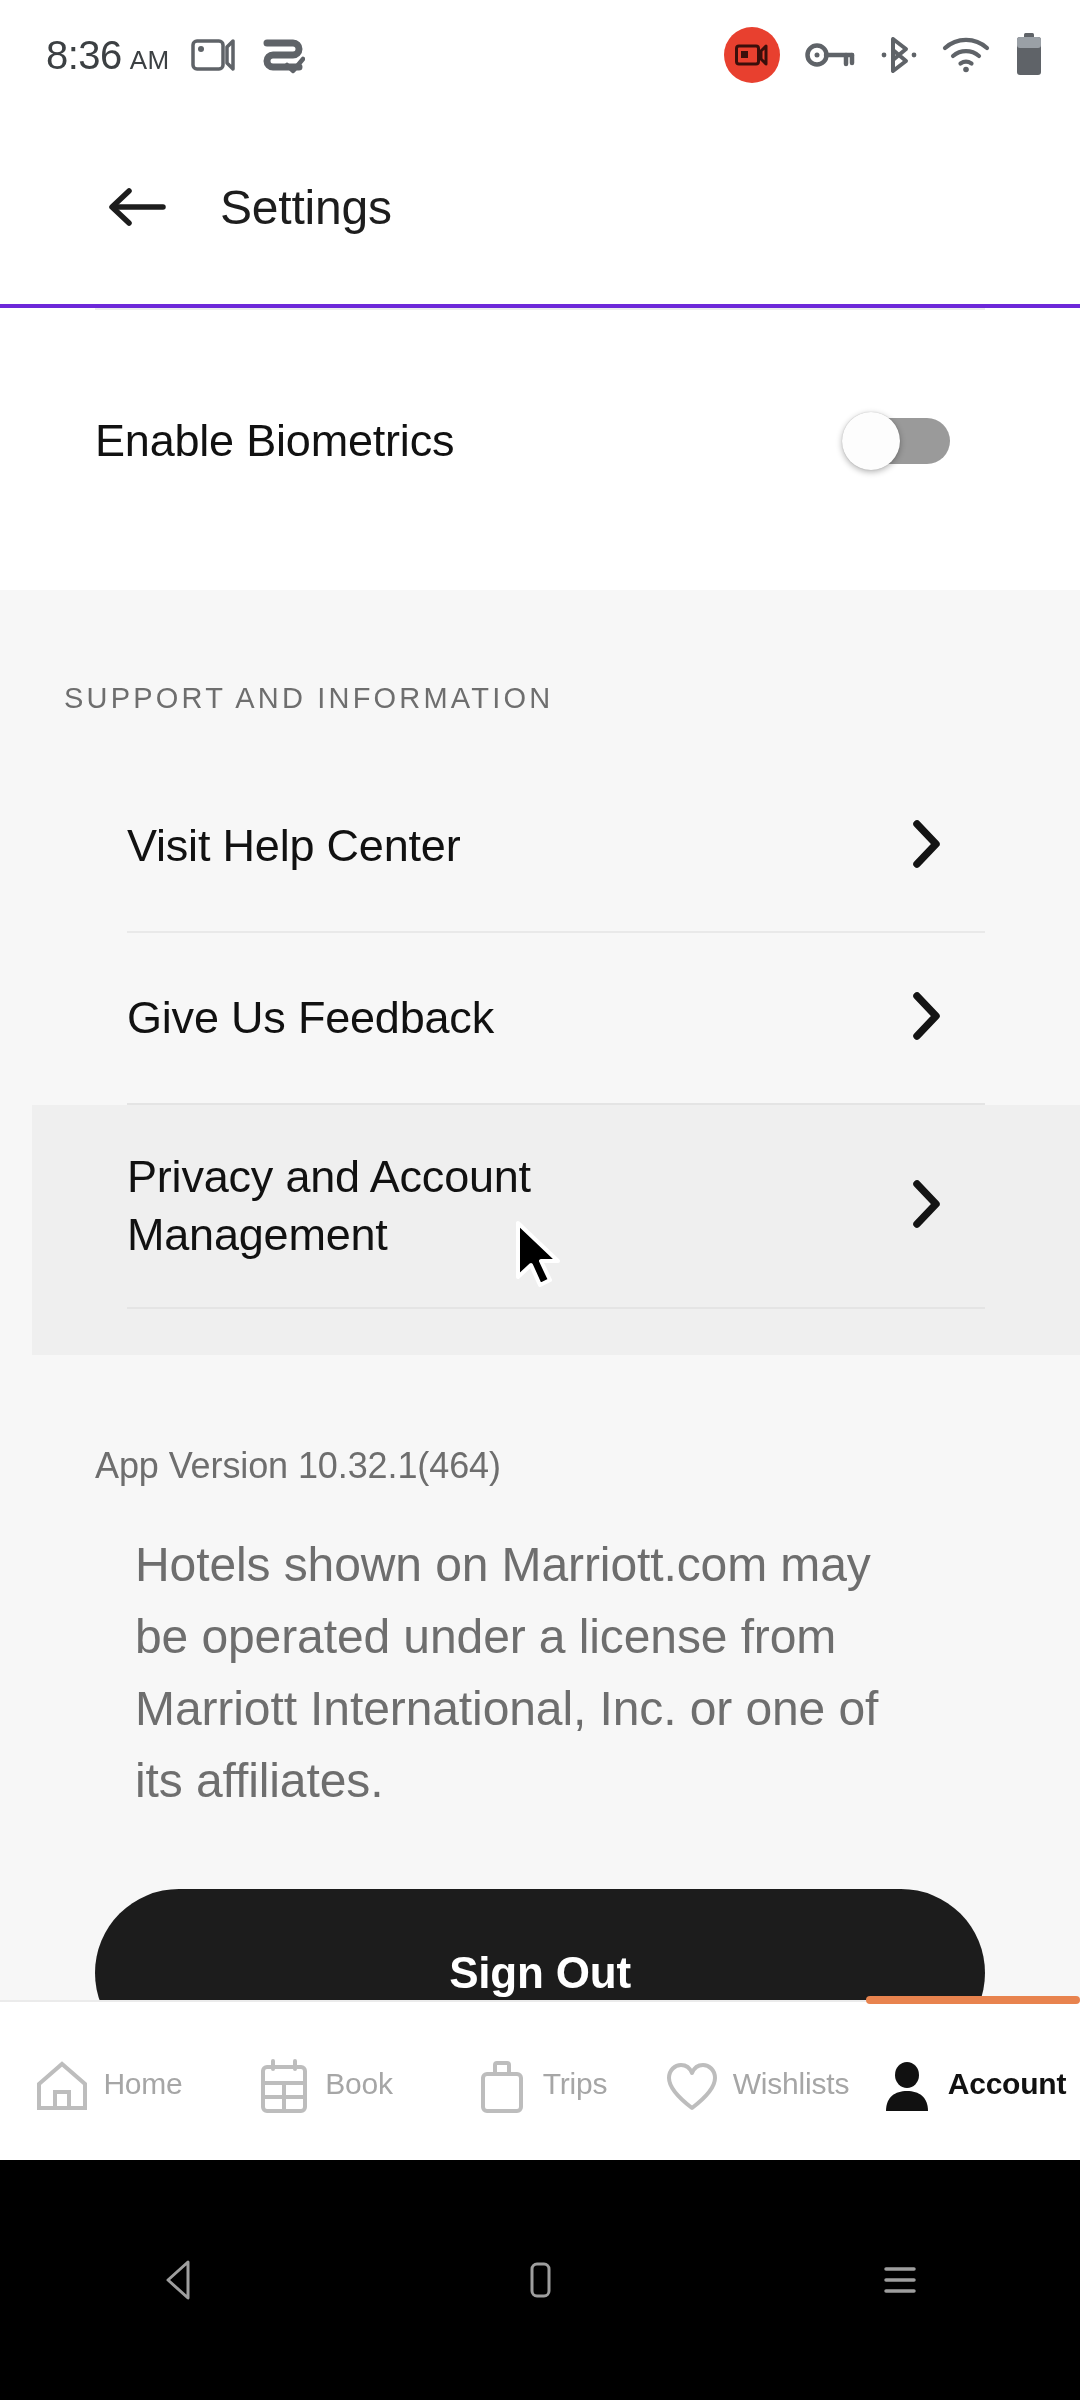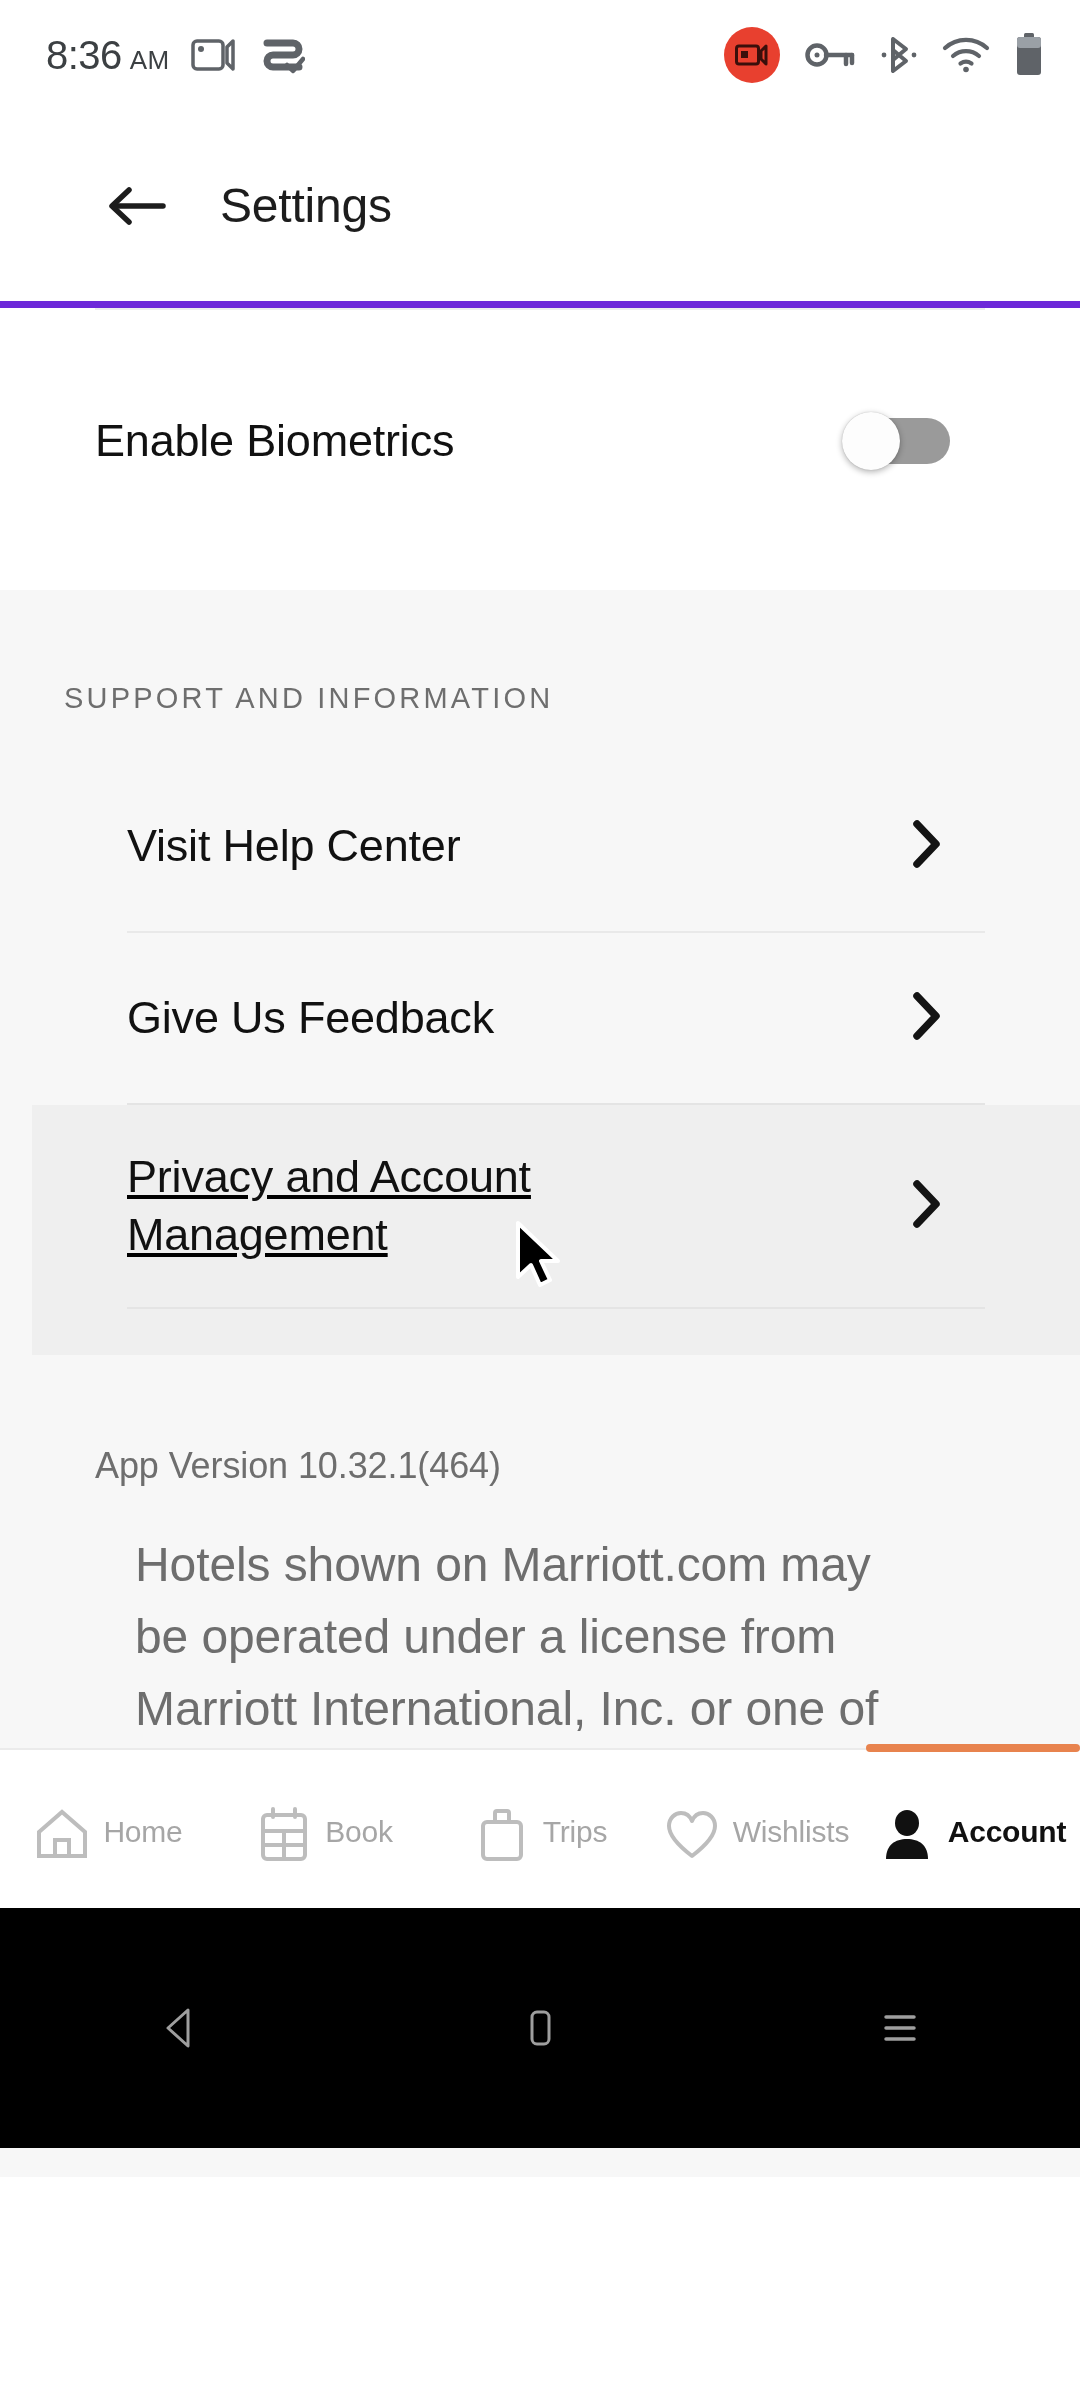--- a/index.html
+++ b/index.html
@@ -3,21 +3,21 @@
 <meta charset="utf-8">
 <style>
   * { margin:0; padding:0; box-sizing:border-box; }
   html, body {
     width:1080px; height:2400px;
     background:#ffffff;
     font-family:"Liberation Sans", sans-serif;
     -webkit-font-smoothing:antialiased;
     overflow:hidden;
   }
-  #screen { position:relative; width:1080px; height:2148px; background:#ffffff; }
+  #screen { position:relative; width:1080px; height:2400px; background:#ffffff; }
 
   
   .statusbar {
     position:absolute; top:0; left:0; width:1080px; height:110px;
     background:#ffffff;
     display:flex; align-items:center; justify-content:space-between;
     padding:0 36px 0 46px;
   }
   .sb-left { display:flex; align-items:center; gap:22px; }
   .sb-clock { display:flex; align-items:baseline; gap:8px; color:#3c4043; }
@@ -27,21 +27,21 @@
   .sb-right { display:flex; align-items:center; gap:24px; }
   .rec-badge {
     width:56px; height:56px; border-radius:50%;
     background:#e8402f; display:flex; align-items:center; justify-content:center;
   }
 
   
   .header {
     position:absolute; top:110px; left:0; width:1080px; height:198px;
     background:#ffffff;
-    border-bottom:7px solid #6d28d9;
+    border-bottom:4px solid #6d28d9;
     display:flex; align-items:center;
     padding-left:98px;
   }
   .back-btn {
     width:78px; height:78px; display:flex; align-items:center; justify-content:center;
     cursor:pointer; flex:0 0 auto;
   }
   .page-title {
     font-size:48px; font-weight:400; color:#1d1d1d;
     margin-left:44px; letter-spacing:-0.2px;
@@ -77,21 +77,21 @@
   .section-label {
     font-size:29px; font-weight:400; color:#6e6e6e;
     letter-spacing:3.2px; padding:92px 95px 0 64px;
   }
   .nav-list { margin-top:46px;margin-left:32px; }
   .nav-row {
     position:relative; display:flex; align-items:center; justify-content:space-between;
     padding:0 136px 0 95px; min-height:170px; cursor:pointer;
     background:transparent;
   }
-  .nav-row.pressed { background:#efefef;text-decoration:underline; }
+  .nav-row.pressed { background:#efefef; }
   .nav-row .nav-label {
     font-size:45px; font-weight:400; color:#111111; letter-spacing:-0.2px;
     line-height:1.3; max-width:560px;
   }
   .row-divider { height:2px; background:#e9e9e9; margin-left:95px; margin-right:95px; }
   .row-divider.on-pressed { background:#e4e4e4; }
 
   
   .block-footer { background:#f7f7f7; padding:0 95px; }
   .app-version {

